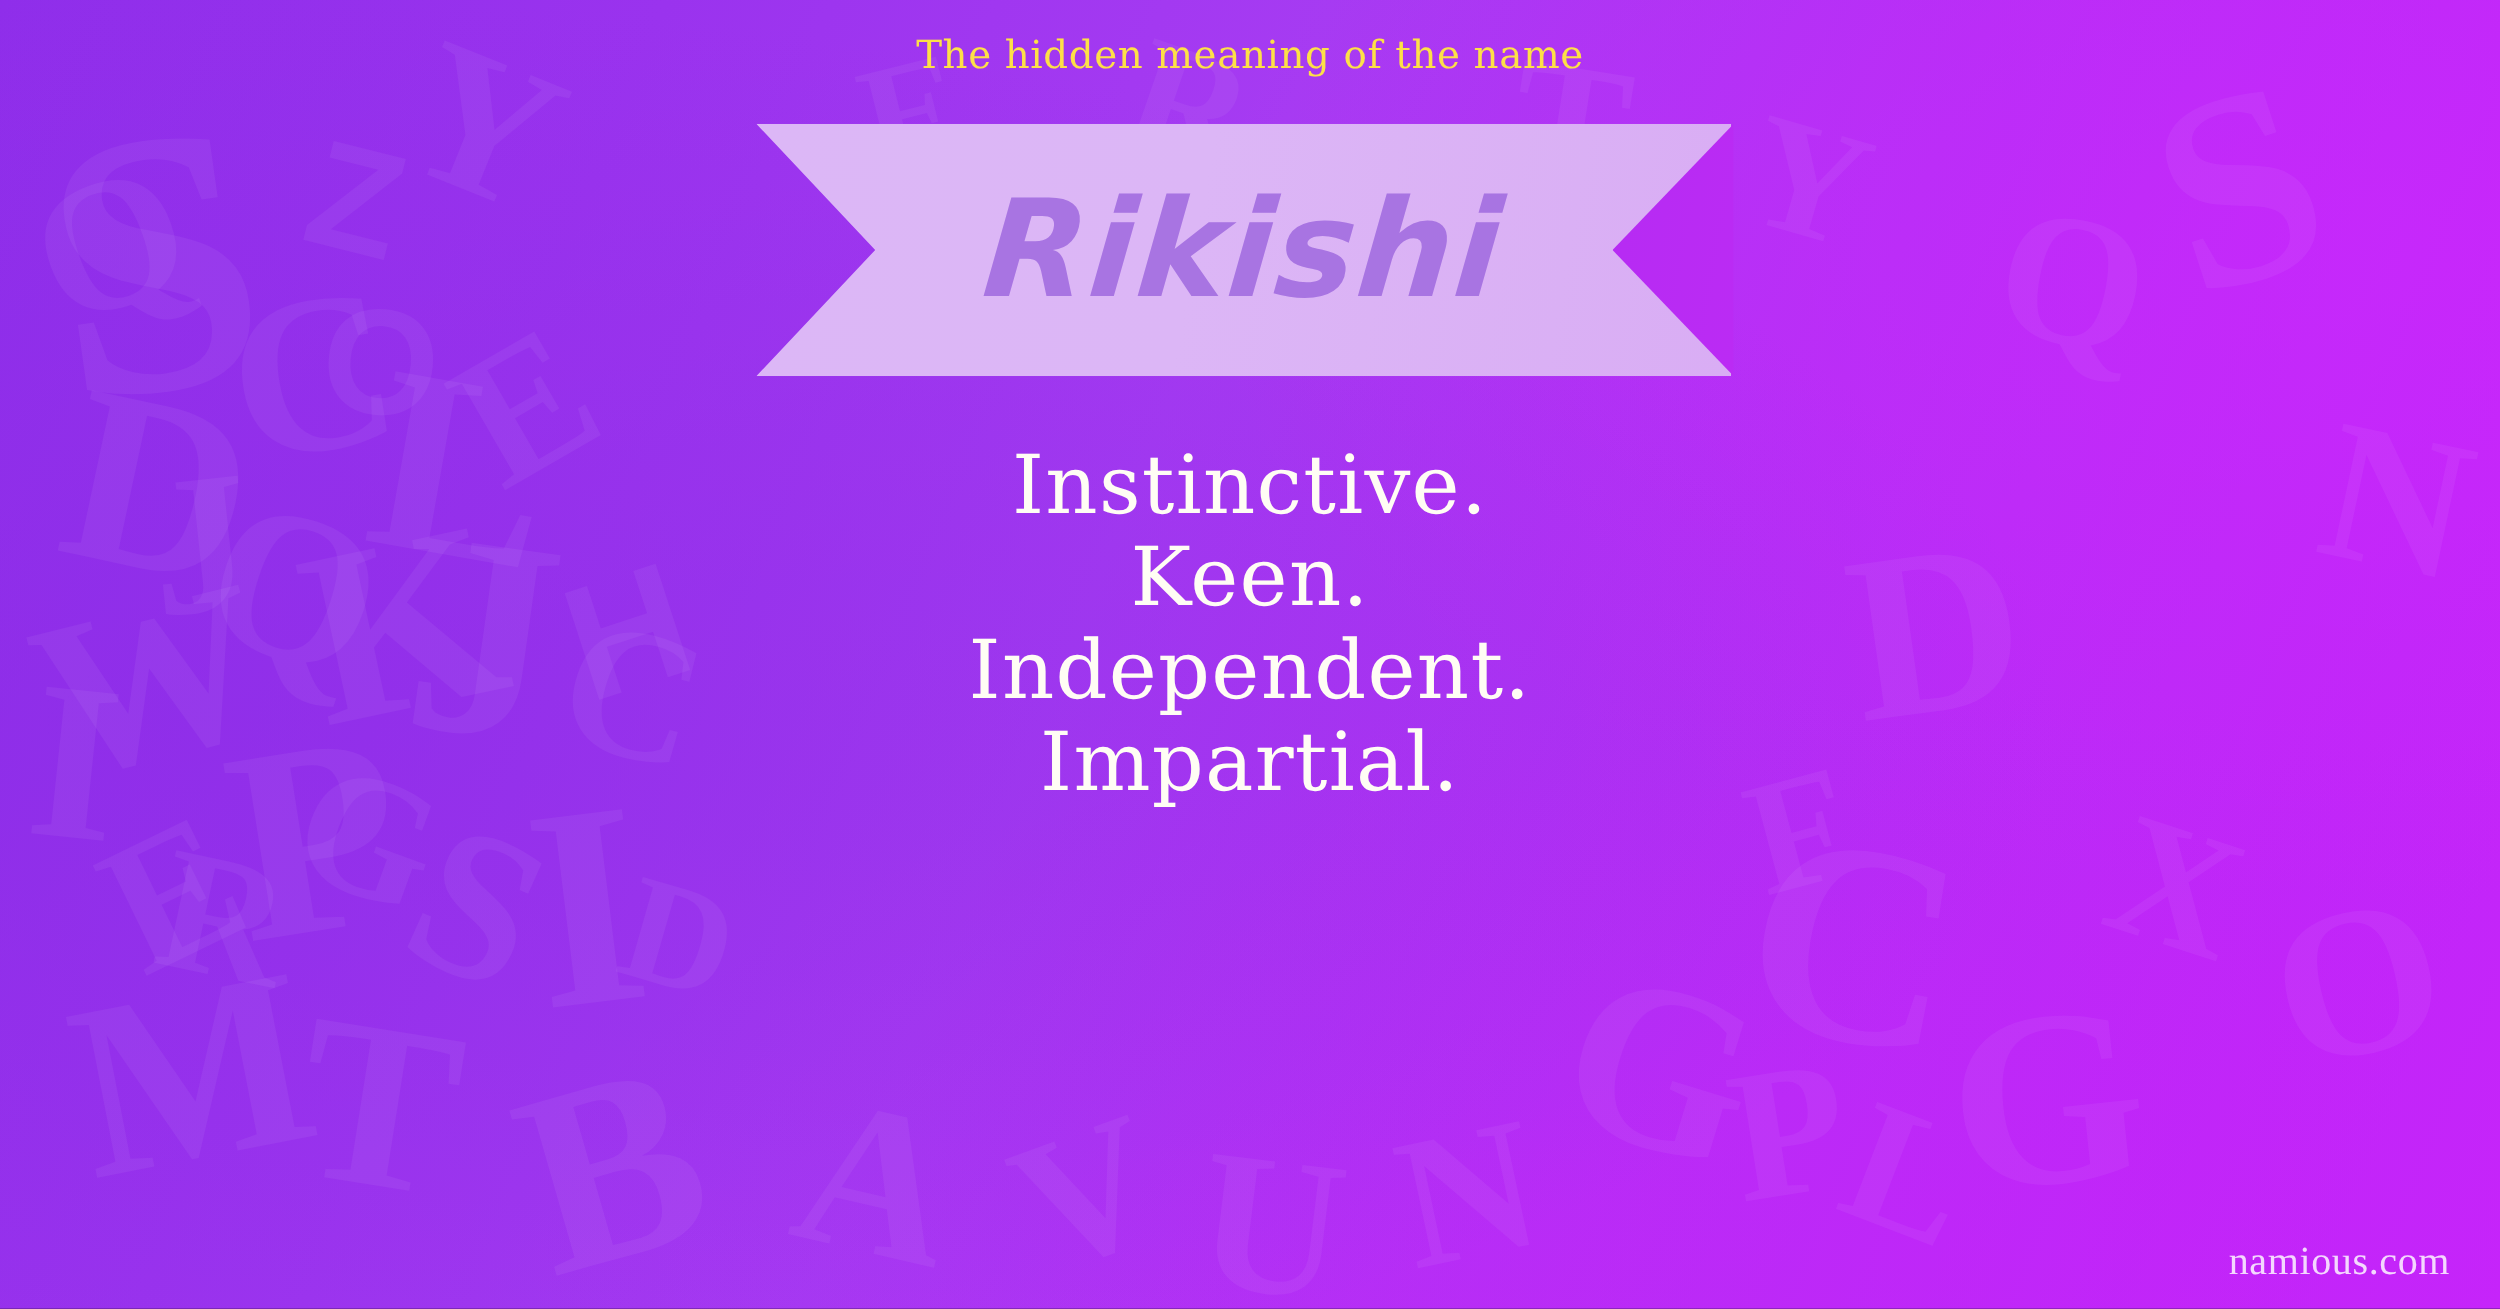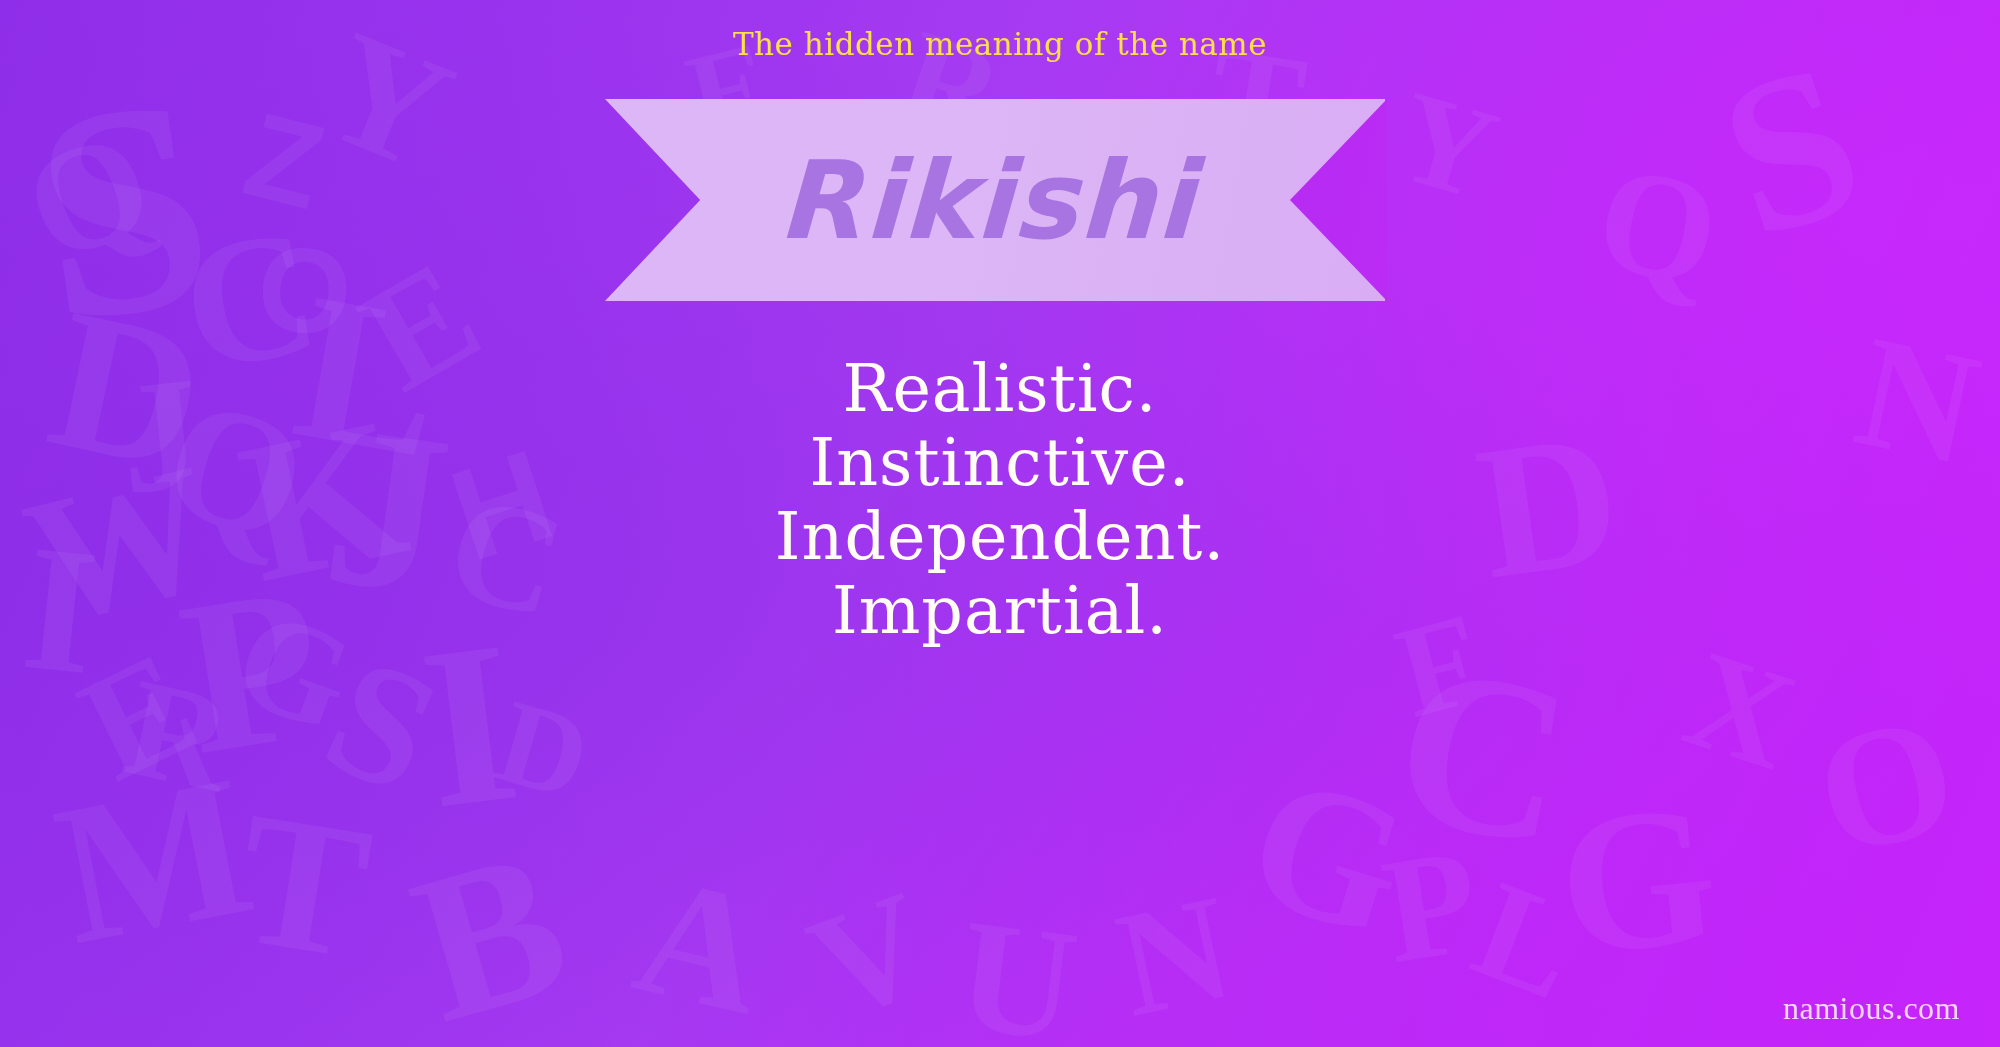--- a/index.html
+++ b/index.html
@@ -195,21 +195,21 @@
       <div class="wm serif" style="left: 690px; top: 30px; font-size: 120px; transform: rotate(-14deg);">E</div>
     </div>
 
   <div class="headline">The hidden meaning of the name</div>
 
   <div class="ribbon"></div>
   <div class="ribbon-notch-right"></div>
   <div class="ribbon-name">Rikishi</div>
 
   <div class="traits" id="traits">
-      <span class="trait">Realistic.</span>
       <span class="trait">Instinctive.</span>
+      <span class="trait">Keen.</span>
       <span class="trait">Independent.</span>
       <span class="trait">Impartial.</span>
     </div>
 
   <div class="footer">namious.com</div>
 
 </div>
 
 </body></html>

